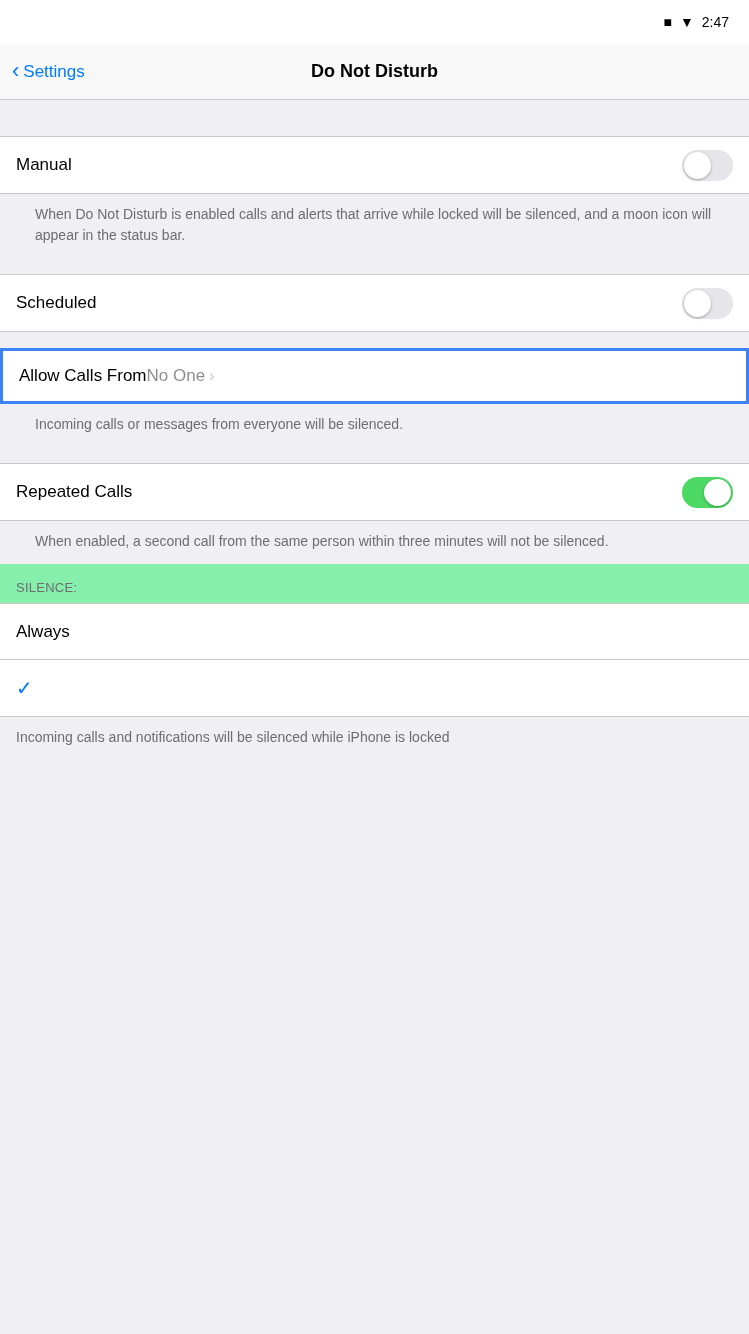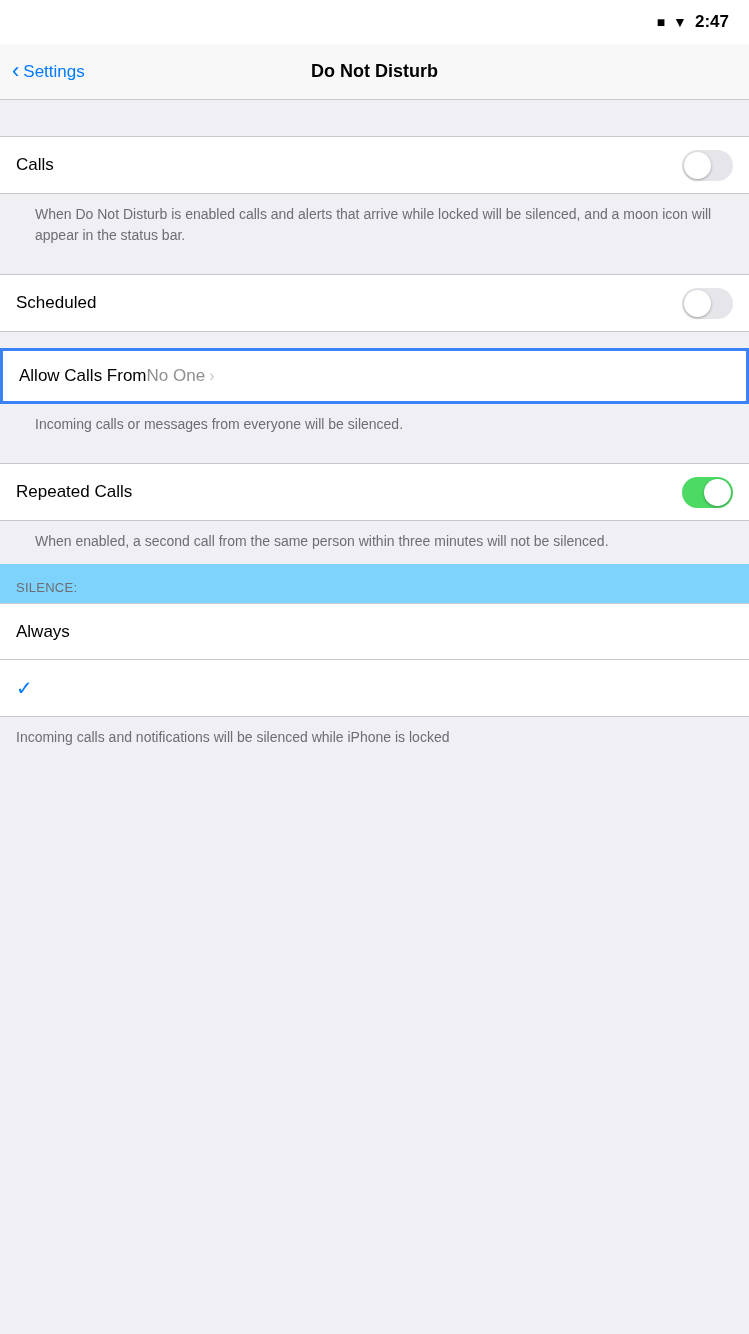--- a/index.html
+++ b/index.html
@@ -17,22 +17,22 @@
     .status-bar {
       background: #fff;
       height: 44px;
       display: flex;
       align-items: center;
       justify-content: flex-end;
       padding: 0 20px;
       gap: 8px;
     }
     .status-bar-time {
-      font-size: 17px;
-      font-weight: 700;
+      font-size: 14px;
+      font-weight: 400;
       color: #000;
     }
     .status-icon {
       color: #000;
       font-size: 14px;
     }
 
     
     .nav-bar {
       background: #f8f8f8;
@@ -159,21 +159,21 @@
       color: #c7c7cc;
     }
 
     
     .section-header {
       padding: 16px 16px 8px;
       font-size: 13px;
       color: #6d6d72;
       font-weight: 400;
       letter-spacing: 0.02em;
-      background: #7dd3fc;
+      background: #86efac;
     }
 
     
     .silence-group {
       background: #fff;
       border-top: 1px solid #c8c7cc;
       border-bottom: 1px solid #c8c7cc;
     }
 
     .silence-row {
@@ -217,21 +217,21 @@
     <span class="nav-back-chevron">‹</span>
     <span>Settings</span>
   </div>
   <span class="nav-title">Do Not Disturb</span>
 </div>
 
 <div class="section-spacer"></div>
 
 <div class="settings-group">
   <div class="settings-row">
-    <span class="settings-row-label">Calls</span>
+    <span class="settings-row-label">Manual</span>
     <div class="toggle">
       <div class="toggle-knob"></div>
     </div>
   </div>
 </div>
 
 <div class="description-text">When Do Not Disturb is enabled calls and alerts that arrive while locked will be silenced, and a moon icon will appear in the status bar.</div>
 
 <div class="section-spacer-sm"></div>
 

